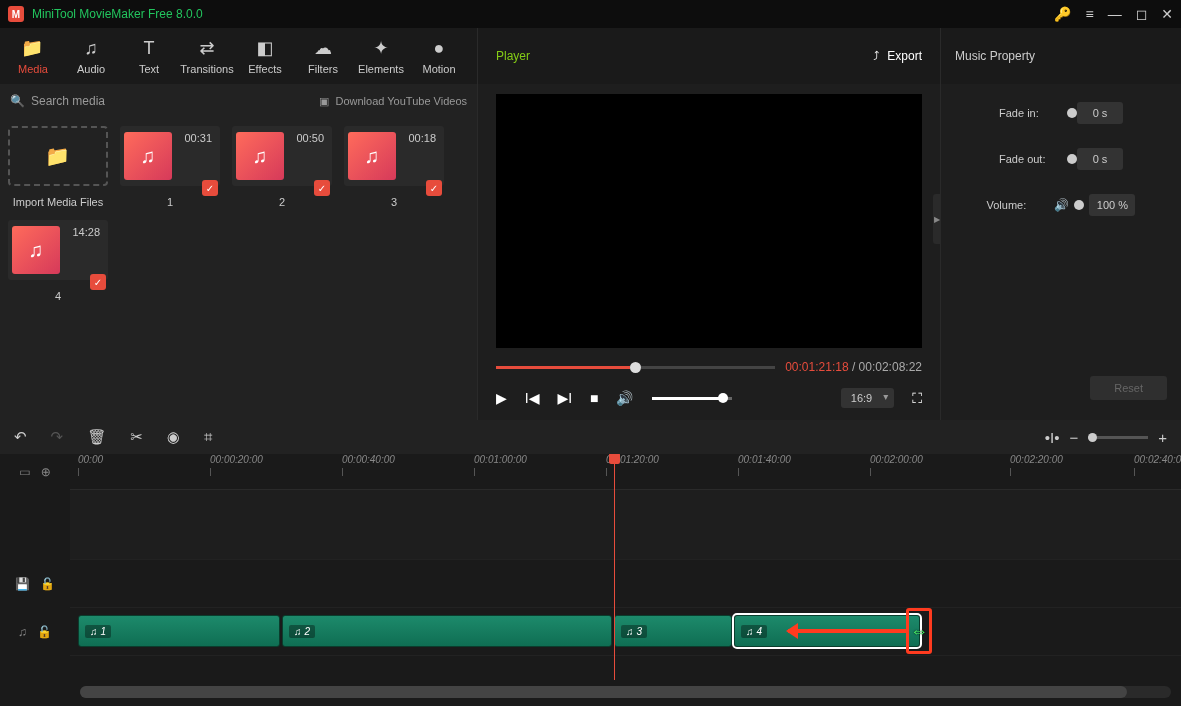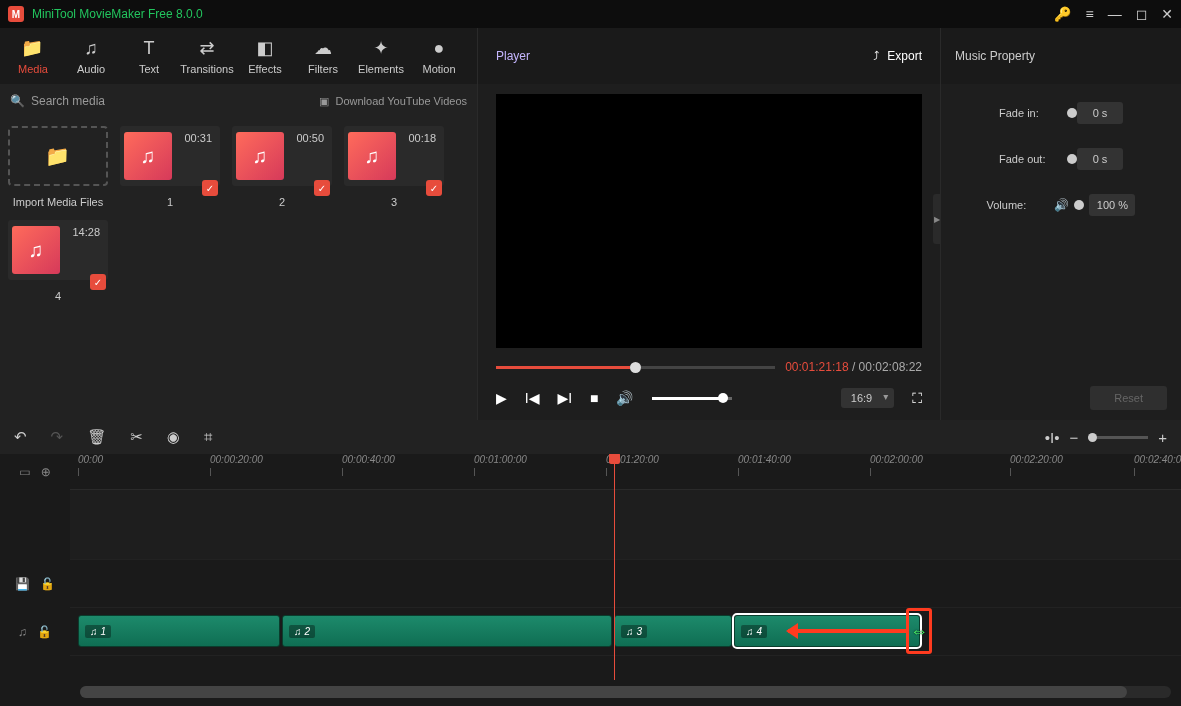--- a/index.html
+++ b/index.html
@@ -40,21 +40,21 @@
 .media-card { width: 100px; display: flex; flex-direction: column; align-items: center; }
 .import-card .thumb { width: 100px; height: 60px; border: 2px dashed #555; border-radius: 4px; display: flex; align-items: center; justify-content: center; font-size: 20px; color: #888; }
 .media-card .caption { margin-top: 10px; font-size: 11px; color: #ccc; }
 .media-thumb-wrap { width: 100px; height: 60px; background: #2a2a2a; border-radius: 3px; position: relative; display: flex; align-items: center; }
 .music-thumb { width: 48px; height: 48px; margin-left: 4px; background: linear-gradient(135deg, #ff6b5b 0%, #d63a5a 100%); border-radius: 3px; display: flex; align-items: center; justify-content: center; color: #fff; font-size: 20px; }
 .dur { position: absolute; top: 6px; right: 8px; font-size: 11px; color: #ccc; }
 .check { position: absolute; bottom: -10px; right: 2px; width: 16px; height: 16px; background: #e74c3c; border-radius: 3px; display: flex; align-items: center; justify-content: center; color: #fff; font-size: 10px; }
 
 
 .player-header { height: 56px; display: flex; align-items: center; padding: 0 18px; justify-content: space-between; background: #1a1a1a; }
-.player-title { font-size: 12px; color: #c4b5fd; }
+.player-title { font-size: 12px; color: #84cc16; }
 .export-btn { display: flex; align-items: center; gap: 8px; cursor: pointer; color: #fff; font-size: 12px; }
 .player-body { flex: 1; display: flex; flex-direction: column; padding: 10px 18px 6px; }
 .video-area { flex: 1; background: #000; margin-bottom: 10px; }
 .progress-row { display: flex; align-items: center; gap: 10px; height: 18px; }
 .progress-bar { flex: 1; height: 3px; background: #444; position: relative; }
 .progress-fill { position: absolute; left: 0; top: 0; height: 100%; background: #e74c3c; }
 .progress-thumb { position: absolute; top: -4px; width: 11px; height: 11px; background: #ddd; border-radius: 50%; }
 .time-text { font-size: 12px; }
 .time-cur { color: #e74c3c; }
 .time-sep, .time-tot { color: #aaa; }
@@ -68,21 +68,21 @@
 .aspect-select::after { content: "▾"; position: absolute; right: 6px; top: 3px; font-size: 10px; color: #999; }
 
 
 .prop-header { height: 56px; display: flex; align-items: center; padding: 0 14px; background: #1a1a1a; font-size: 12px; color: #ccc; }
 .prop-body { flex: 1; padding: 18px 14px; display: flex; flex-direction: column; gap: 24px; position: relative; align-items: center; }
 .prop-row { display: flex; align-items: center; gap: 10px; }
 .prop-label { width: 58px; font-size: 11px; color: #ccc; }
 .prop-slider { flex: 1; height: 3px; background: #555; position: relative; }
 .prop-knob { position: absolute; top: -4px; width: 10px; height: 10px; background: #ccc; border-radius: 50%; }
 .prop-value { width: 46px; height: 22px; background: #333; border-radius: 3px; display: flex; align-items: center; justify-content: center; font-size: 11px; color: #ccc; }
-.reset-btn { position: absolute; bottom: 10px; right: 14px; background: #2f2f2f; color: #666; padding: 6px 24px; border-radius: 3px; font-size: 11px; cursor: pointer; }
+.reset-btn { position: absolute; bottom: 20px; right: 14px; background: #2f2f2f; color: #666; padding: 6px 24px; border-radius: 3px; font-size: 11px; cursor: pointer; }
 .collapse-handle { position: absolute; left: -8px; top: 166px; width: 8px; height: 50px; background: #2a2a2a; display:flex; align-items:center; justify-content:center; color:#888; font-size:8px; cursor:pointer; border-radius: 3px 0 0 3px;}
 
 
 .timeline { height: 286px; background: #1a1a1a; display: flex; flex-direction: column; }
 .tl-toolbar { height: 34px; background: #222; display: flex; align-items: center; padding: 0 14px; gap: 24px; }
 .tl-tool { color: #ccc; cursor: pointer; font-size: 15px; }
 .tl-tool.disabled { color: #555; }
 .tl-toolbar .spacer { flex: 1; }
 .zoom-ctrl { display: flex; align-items: center; gap: 10px; }
 .zoom-slider { width: 60px; height: 3px; background: #555; position: relative; }

